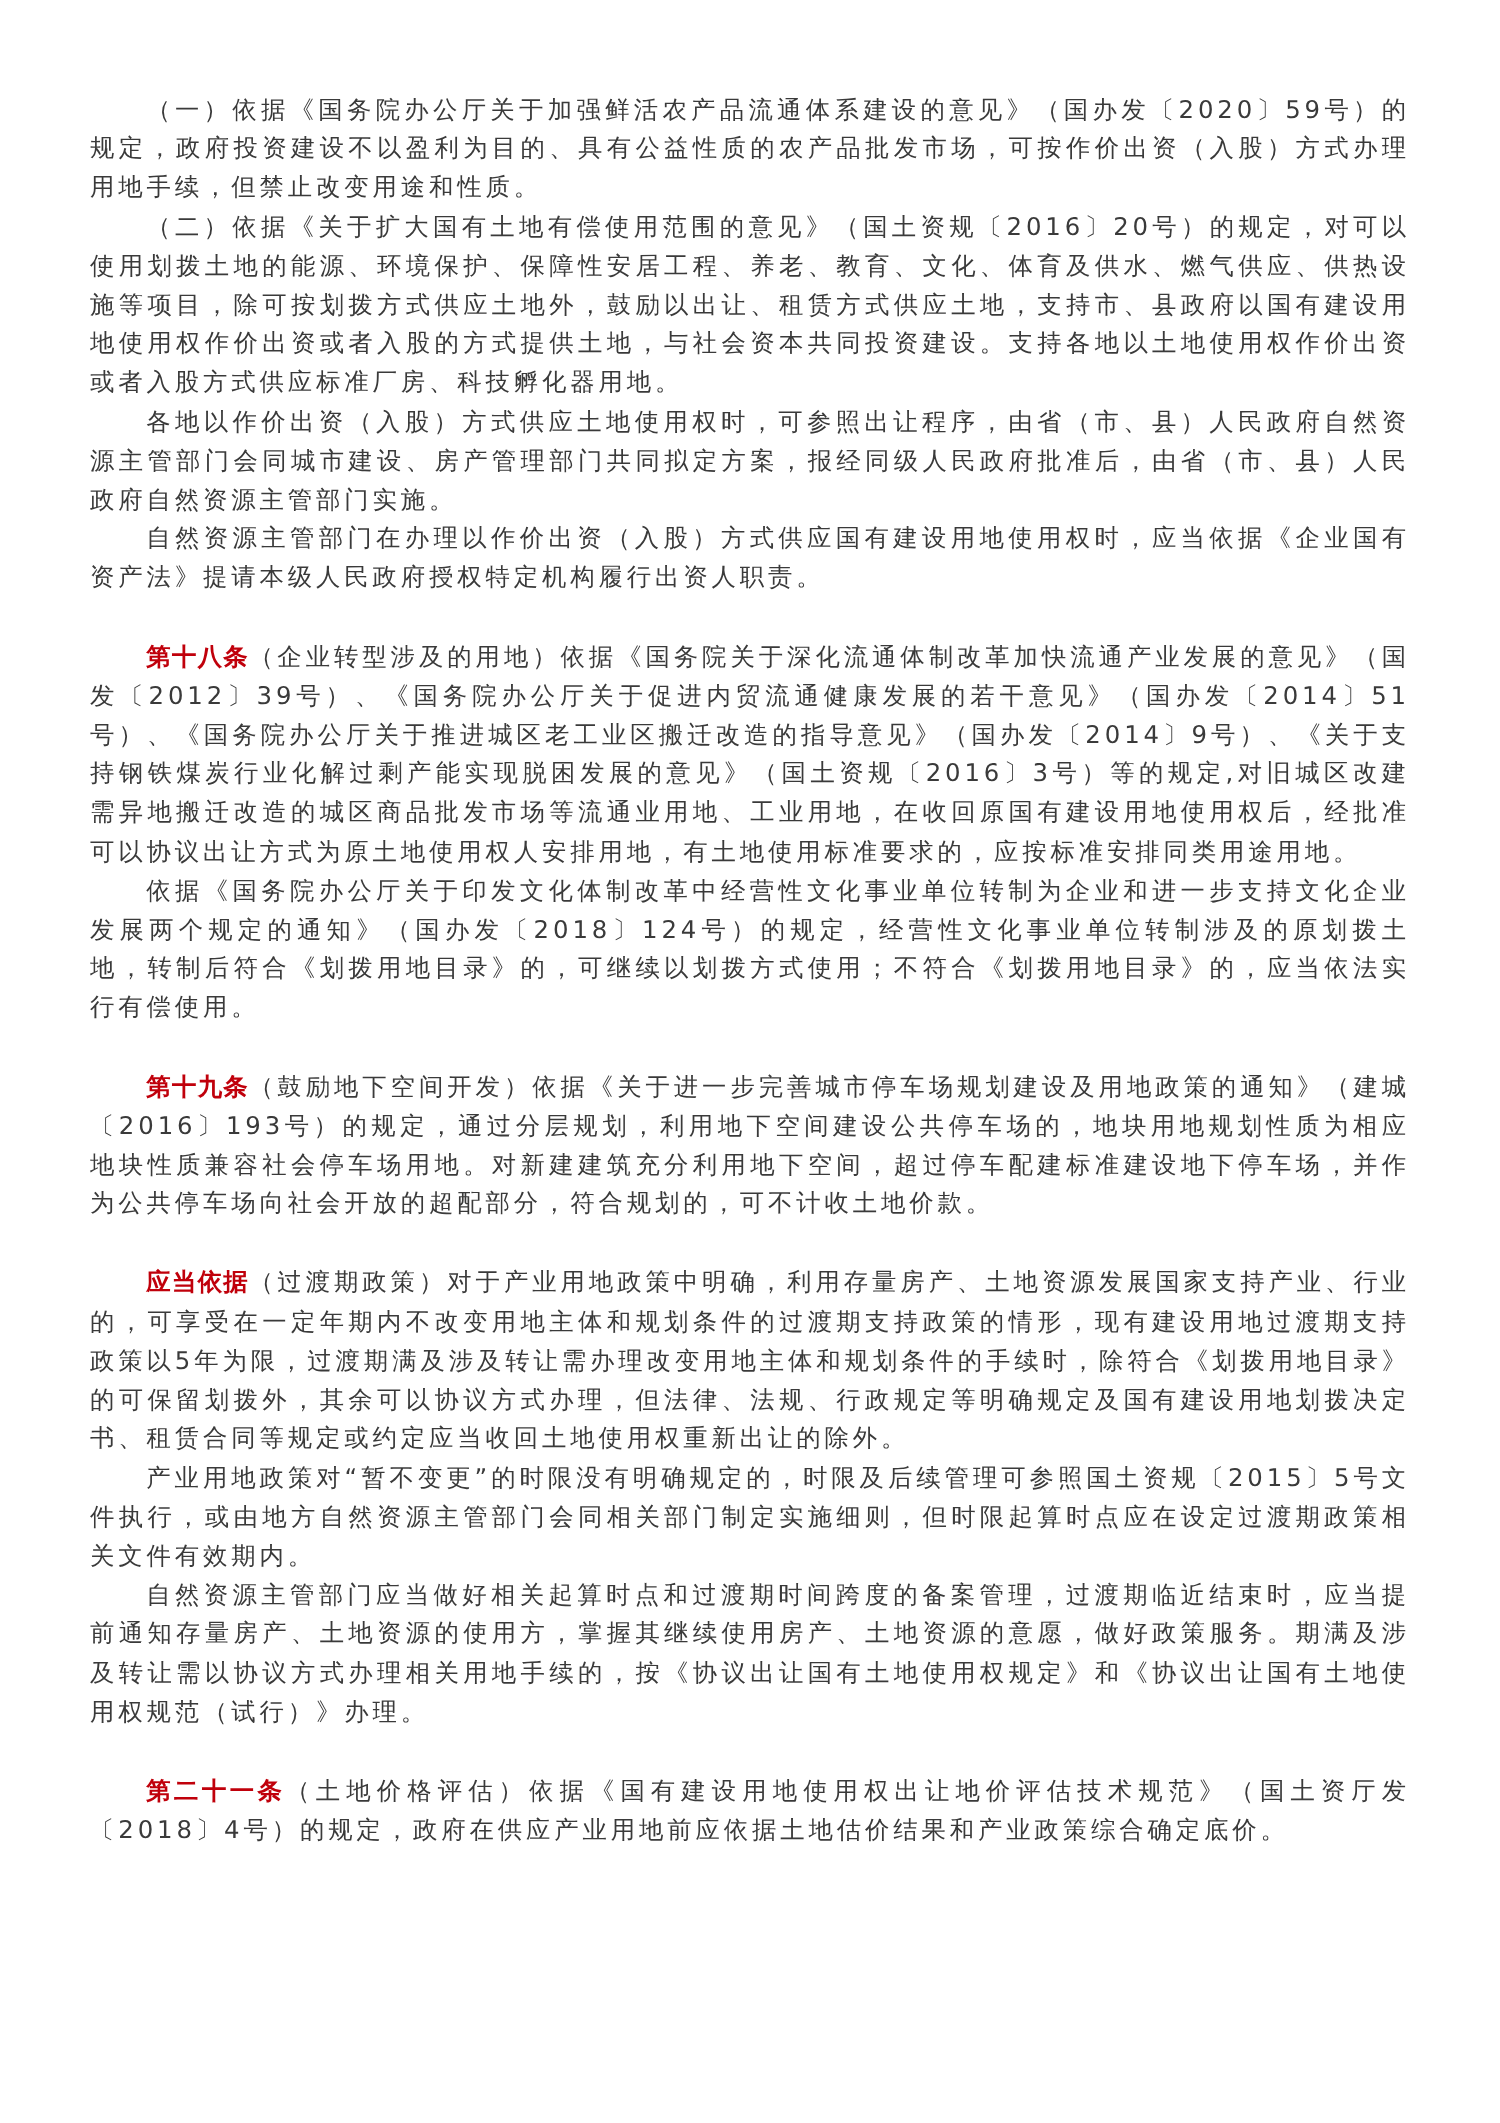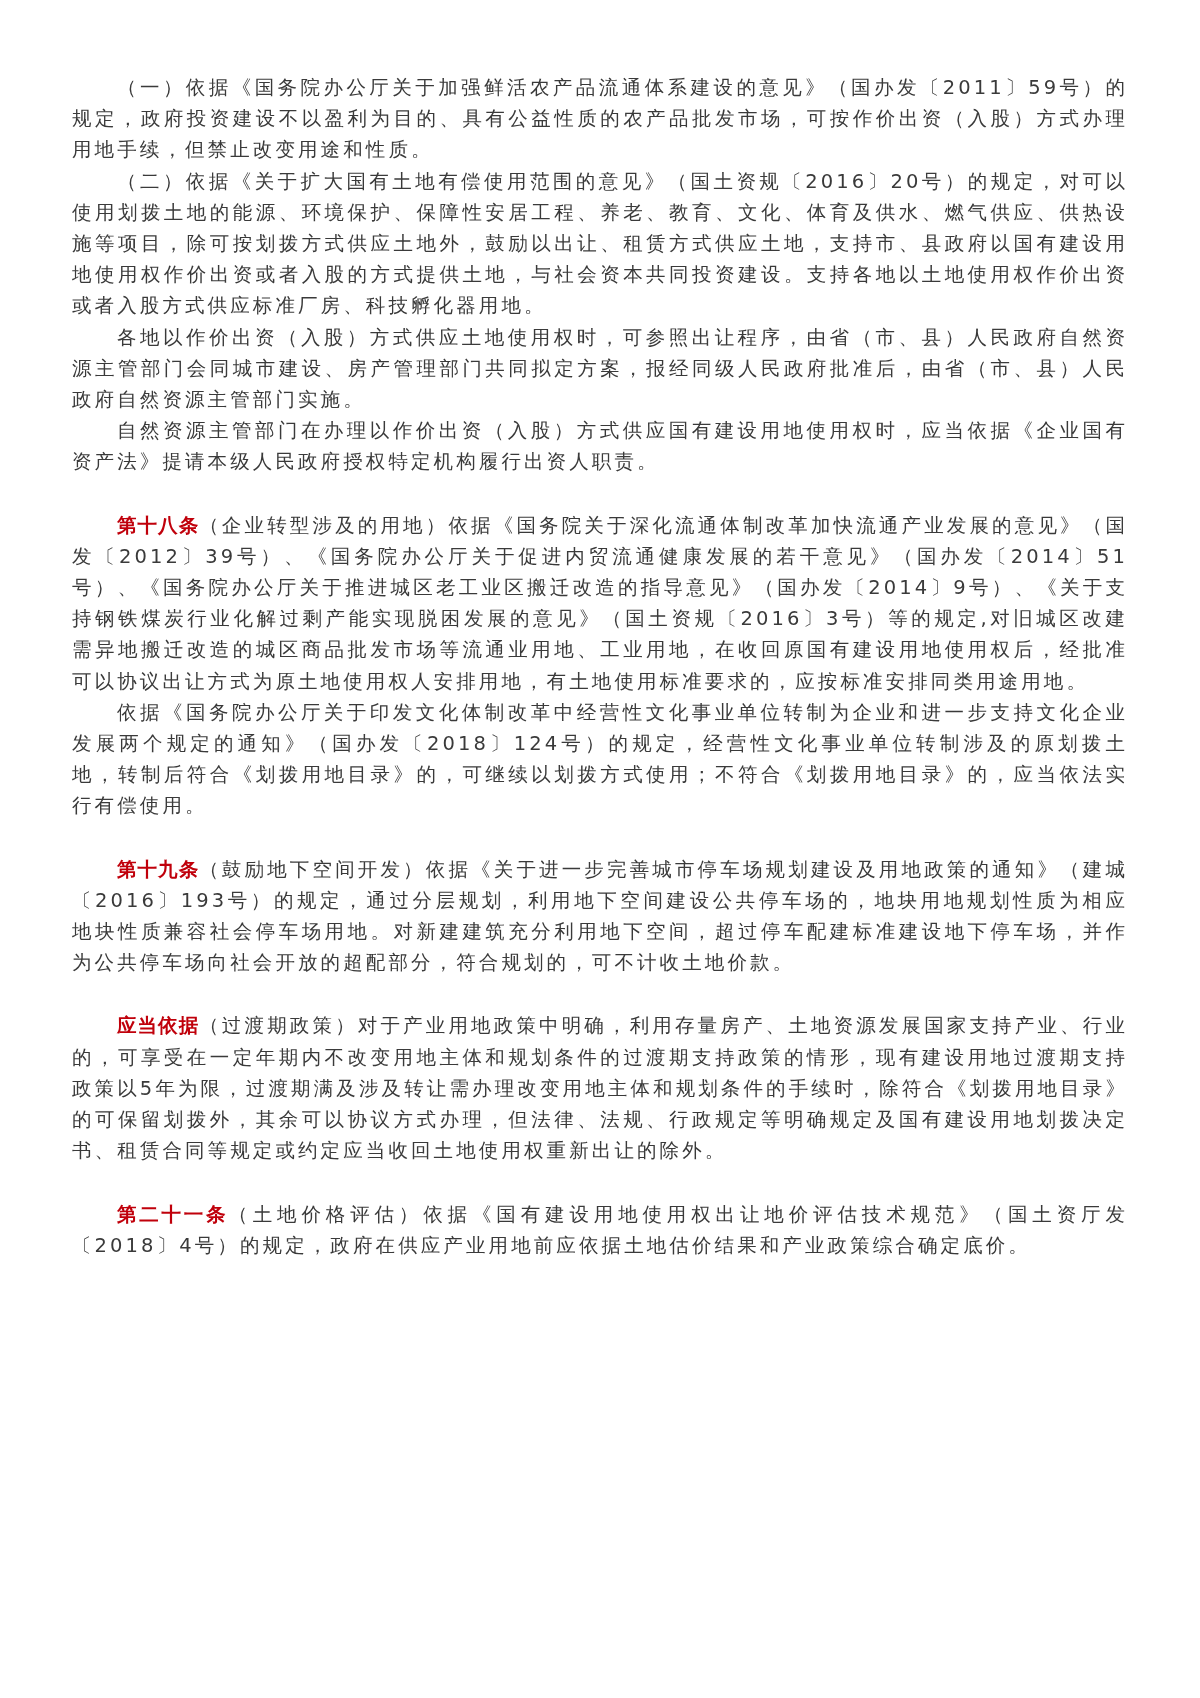--- a/index.html
+++ b/index.html
@@ -38,35 +38,37 @@
       color: #c0000b;
       font-weight: bold;
       letter-spacing: 1px;
     }
   </style>
 </head>
 <body>
 
 <div class="page">
 
-  <p class="para">（一）依据《国务院办公厅关于加强鲜活农产品流通体系建设的意见》（国办发〔2011〕59号）的规定，政府投资建设不以盈利为目的、具有公益性质的农产品批发市场，可按作价出资（入股）方式办理用地手续，但禁止改变用途和性质。</p>
+  <p class="para">（一）依据《国务院办公厅关于加强鲜活农产品流通体系建设的意见》（国办发〔2020〕59号）的规定，政府投资建设不以盈利为目的、具有公益性质的农产品批发市场，可按作价出资（入股）方式办理用地手续，但禁止改变用途和性质。</p>
   <p class="para">（二）依据《关于扩大国有土地有偿使用范围的意见》（国土资规〔2016〕20号）的规定，对可以使用划拨土地的能源、环境保护、保障性安居工程、养老、教育、文化、体育及供水、燃气供应、供热设施等项目，除可按划拨方式供应土地外，鼓励以出让、租赁方式供应土地，支持市、县政府以国有建设用地使用权作价出资或者入股的方式提供土地，与社会资本共同投资建设。支持各地以土地使用权作价出资或者入股方式供应标准厂房、科技孵化器用地。</p>
   <p class="para">各地以作价出资（入股）方式供应土地使用权时，可参照出让程序，由省（市、县）人民政府自然资源主管部门会同城市建设、房产管理部门共同拟定方案，报经同级人民政府批准后，由省（市、县）人民政府自然资源主管部门实施。</p>
   <p class="para">自然资源主管部门在办理以作价出资（入股）方式供应国有建设用地使用权时，应当依据《企业国有资产法》提请本级人民政府授权特定机构履行出资人职责。</p>
 
   <div class="article">
     <p class="para"><span class="art-num">第十八条</span><span>（企业转型涉及的用地）依据《国务院关于深化流通体制改革加快流通产业发展的意见》（国发〔2012〕39号）、《国务院办公厅关于促进内贸流通健康发展的若干意见》（国办发〔2014〕51号）、《国务院办公厅关于推进城区老工业区搬迁改造的指导意见》（国办发〔2014〕9号）、《关于支持钢铁煤炭行业化解过剩产能实现脱困发展的意见》（国土资规〔2016〕3号）等的规定,对旧城区改建需异地搬迁改造的城区商品批发市场等流通业用地、工业用地，在收回原国有建设用地使用权后，经批准可以协议出让方式为原土地使用权人安排用地，有土地使用标准要求的，应按标准安排同类用途用地。</span></p>
     <p class="para">依据《国务院办公厅关于印发文化体制改革中经营性文化事业单位转制为企业和进一步支持文化企业发展两个规定的通知》（国办发〔2018〕124号）的规定，经营性文化事业单位转制涉及的原划拨土地，转制后符合《划拨用地目录》的，可继续以划拨方式使用；不符合《划拨用地目录》的，应当依法实行有偿使用。</p>
   </div>
 
   <div class="article">
     <p class="para"><span class="art-num">第十九条</span><span>（鼓励地下空间开发）依据《关于进一步完善城市停车场规划建设及用地政策的通知》（建城〔2016〕193号）的规定，通过分层规划，利用地下空间建设公共停车场的，地块用地规划性质为相应地块性质兼容社会停车场用地。对新建建筑充分利用地下空间，超过停车配建标准建设地下停车场，并作为公共停车场向社会开放的超配部分，符合规划的，可不计收土地价款。</span></p>
   </div>
 
   <div class="article">
     <p class="para"><span class="art-num">应当依据</span><span>（过渡期政策）对于产业用地政策中明确，利用存量房产、土地资源发展国家支持产业、行业的，可享受在一定年期内不改变用地主体和规划条件的过渡期支持政策的情形，现有建设用地过渡期支持政策以5年为限，过渡期满及涉及转让需办理改变用地主体和规划条件的手续时，除符合《划拨用地目录》的可保留划拨外，其余可以协议方式办理，但法律、法规、行政规定等明确规定及国有建设用地划拨决定书、租赁合同等规定或约定应当收回土地使用权重新出让的除外。</span></p>
+    <p class="para">产业用地政策对“暂不变更”的时限没有明确规定的，时限及后续管理可参照国土资规〔2015〕5号文件执行，或由地方自然资源主管部门会同相关部门制定实施细则，但时限起算时点应在设定过渡期政策相关文件有效期内。</p>
+    <p class="para">自然资源主管部门应当做好相关起算时点和过渡期时间跨度的备案管理，过渡期临近结束时，应当提前通知存量房产、土地资源的使用方，掌握其继续使用房产、土地资源的意愿，做好政策服务。期满及涉及转让需以协议方式办理相关用地手续的，按《协议出让国有土地使用权规定》和《协议出让国有土地使用权规范（试行）》办理。</p>
   </div>
 
   <div class="article">
     <p class="para"><span class="art-num">第二十一条</span><span>（土地价格评估）依据《国有建设用地使用权出让地价评估技术规范》（国土资厅发〔2018〕4号）的规定，政府在供应产业用地前应依据土地估价结果和产业政策综合确定底价。</span></p>
   </div>
 
 </div>
 
 </body></html>

